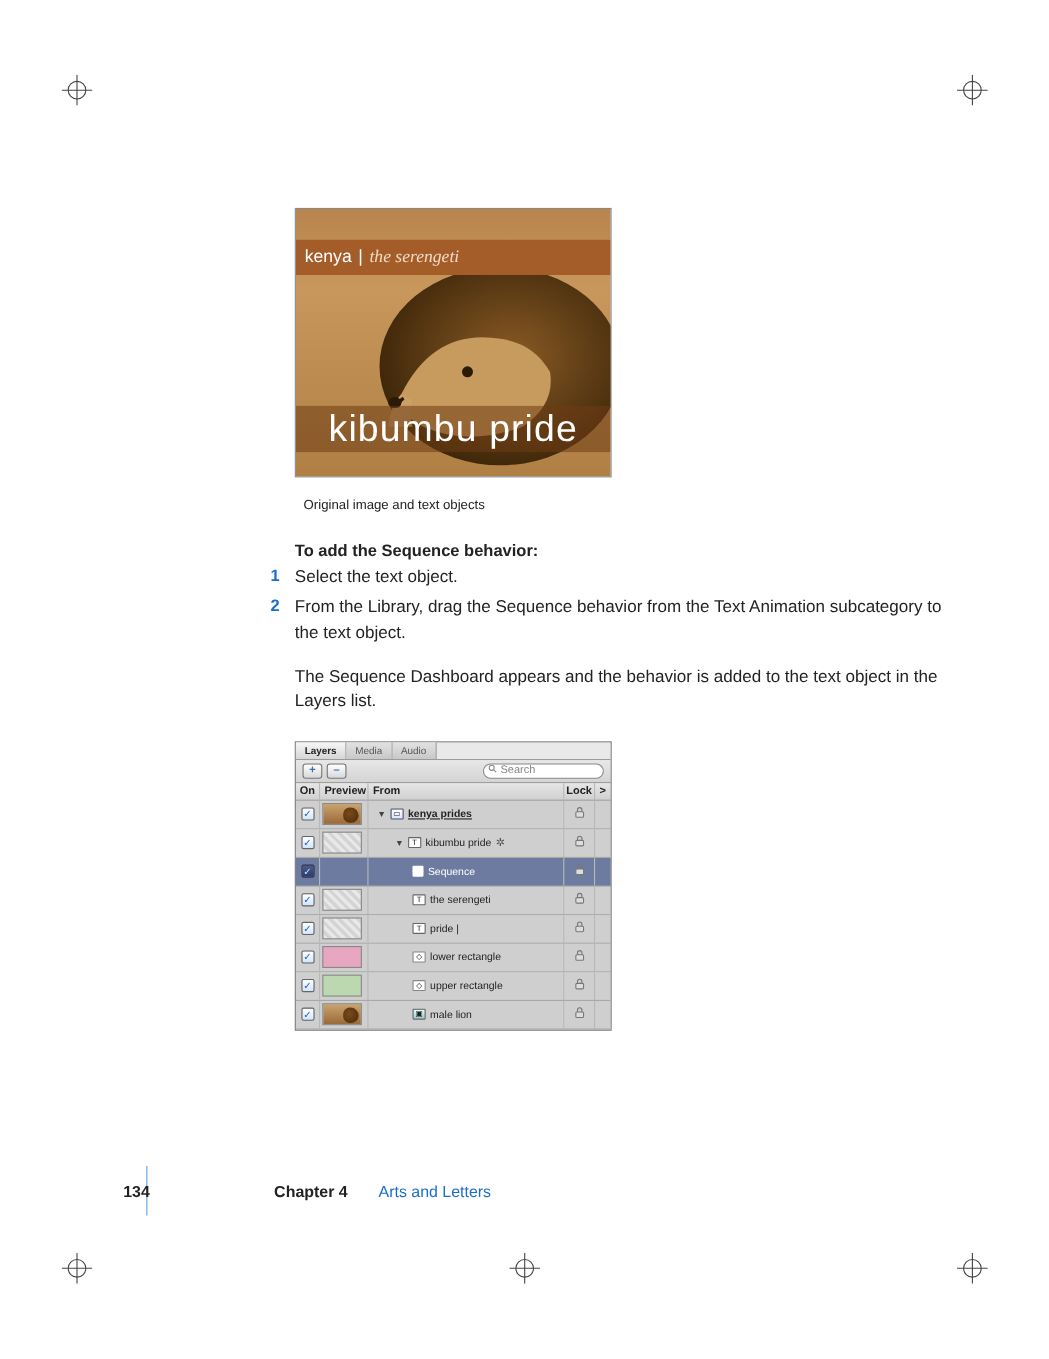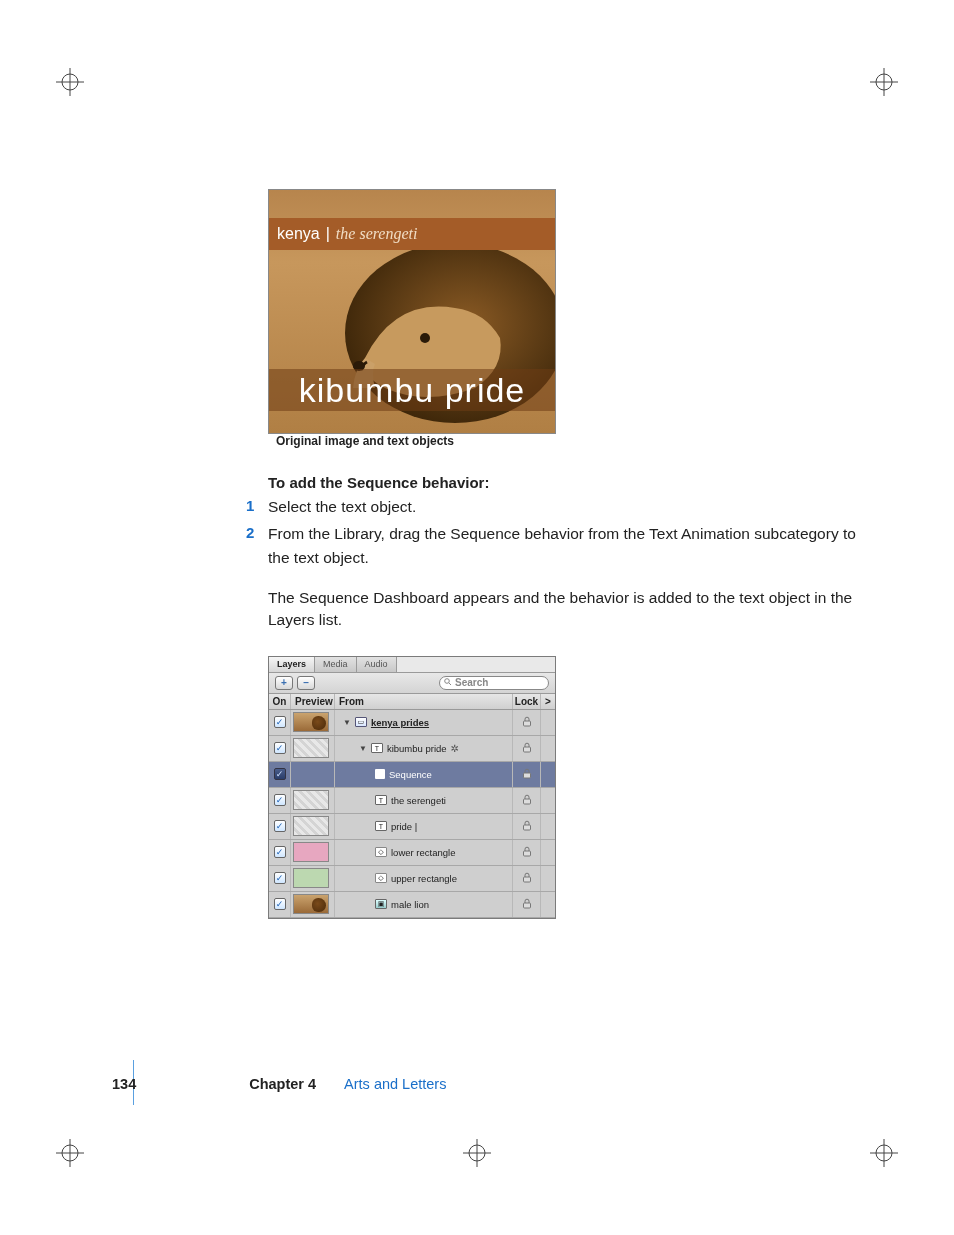--- a/index.html
+++ b/index.html
@@ -54,21 +54,21 @@
     position: absolute; bottom: 22px; left: 0; right: 0; height: 42px;
     background: rgba(110,60,20,.55);
     color: #fff; font-size: 34px; font-weight: 300;
     display:flex; align-items:center; justify-content:center;
     letter-spacing: 1px;
   }
   .lion-head {
     position:absolute; left:36px; top:48px; width:260px; height:190px;
   }
   .fig1-caption {
-    font-size: 12px; font-weight: 700; margin-left: 8px;
+    margin-top: 18px; font-size: 12px; font-weight: 400; margin-left: 8px;
   }
 
   .heading2 { margin-top: 26px; font-size: 15px; font-weight: 700; }
   ol.steps { list-style: none; margin-top: 4px; }
   ol.steps li { position: relative; padding-left: 0; font-size: 15.5px; line-height: 1.5; margin-top: 4px; }
   ol.steps li .num {
     position: absolute; left: -22px; top: 0;
     color: #1a6fc9; font-weight: 700; font-size: 15px;
   }
   .para { margin-top: 18px; font-size: 15.5px; line-height: 1.45; }
@@ -102,21 +102,21 @@
   }
   .lp-btn {
     width:18px; height:14px; border:1px solid #777; border-radius:3px;
     background: linear-gradient(#fff,#d8d8d8);
     display:flex; align-items:center; justify-content:center;
     font-size:10px; font-weight:700; color:#3a6fb0;
   }
   .lp-search {
     margin-left:auto; height:14px; width:110px; border:1px solid #888;
     border-radius:8px; background:#fff; display:flex; align-items:center;
-    padding:0 4px; gap:3px; color:#888;font-weight:bold;
+    padding:0 4px; gap:3px; color:#888;
   }
   .lp-header {
     display:flex; background:linear-gradient(#e6e6e6,#d0d0d0);
     border-bottom:1px solid #999; font-size:10px; font-weight:700;
   }
   .col-on { width:22px; text-align:center; padding:2px 0; border-right:1px solid #b8b8b8;}
   .col-prev { width:44px; text-align:left; padding:2px 4px; border-right:1px solid #b8b8b8;}
   .col-name { flex:1; padding:2px 4px; border-right:1px solid #b8b8b8;}
   .col-lock { width:28px; text-align:center; padding:2px 0; border-right:1px solid #b8b8b8;}
   .col-more { width:14px; text-align:center; padding:2px 0;}

